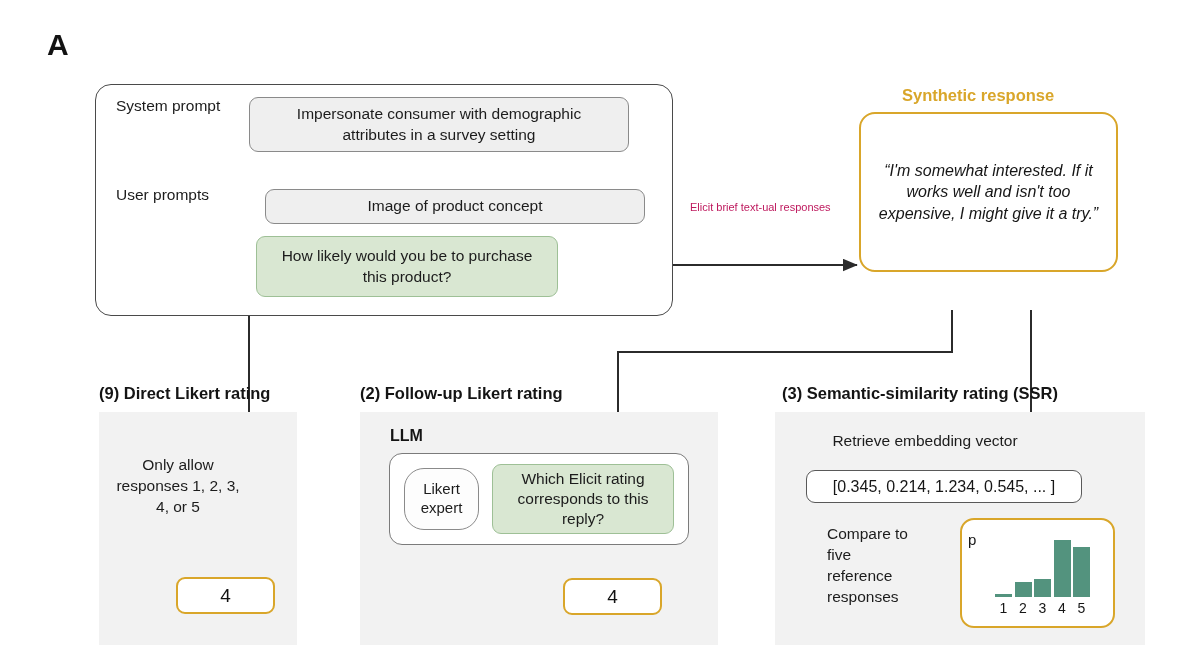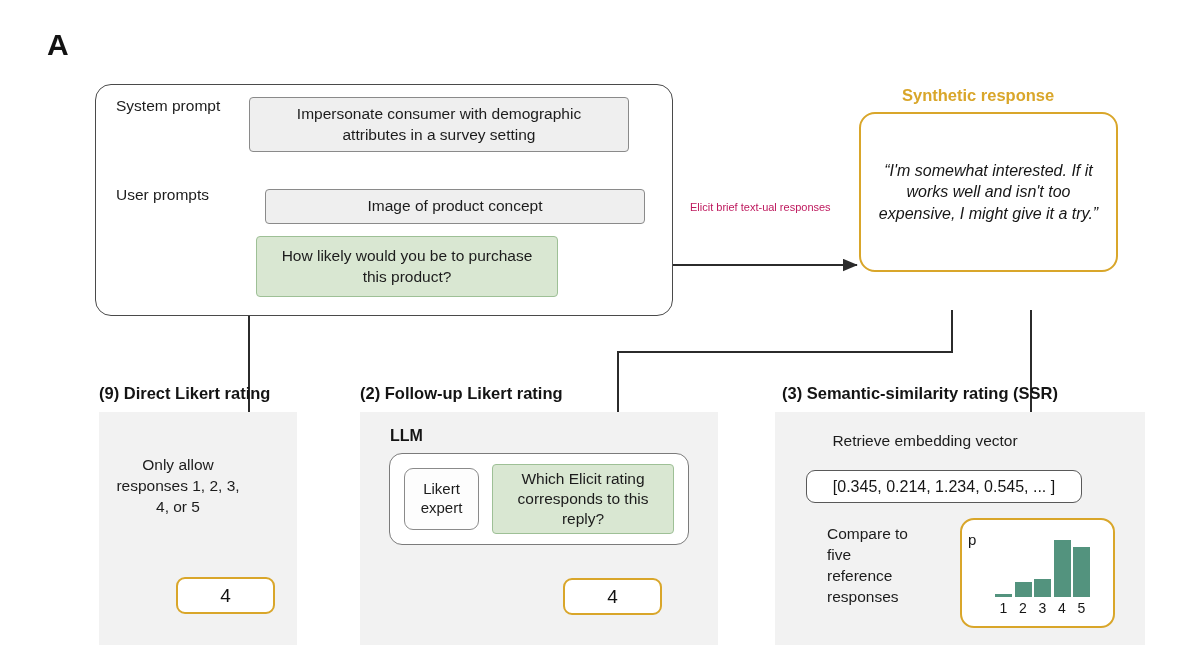--- a/index.html
+++ b/index.html
@@ -43,21 +43,21 @@
   }
 
   
   .outer-box {
     border: 1.6px solid #4a4a4a;
     border-radius: 16px;
     background: #ffffff;
   }
   .prompt-box {
     border: 1.2px solid #8a8a8a;
-    border-radius: 4px;
+    border-radius: 9px;
     background: #efefef;
     display: flex;
     align-items: center;
     justify-content: center;
     text-align: center;
     font-size: 15.5px;
     line-height: 1.3;
     color: #1c1c1c;
     padding: 4px 18px;
   }
@@ -131,21 +131,21 @@
     font-weight: bold;
     color: #141414;
   }
   .llm-container {
     border: 1.4px solid #7b7b7b;
     border-radius: 13px;
     background: #ffffff;
   }
   .expert-box {
     border: 1.2px solid #8a8a8a;
-    border-radius: 9px;
+    border-radius: 20px;
     background: #fdfdfd;
     display: flex;
     align-items: center;
     justify-content: center;
     text-align: center;
     font-size: 15px;
     line-height: 1.25;
     color: #1c1c1c;
   }
 

